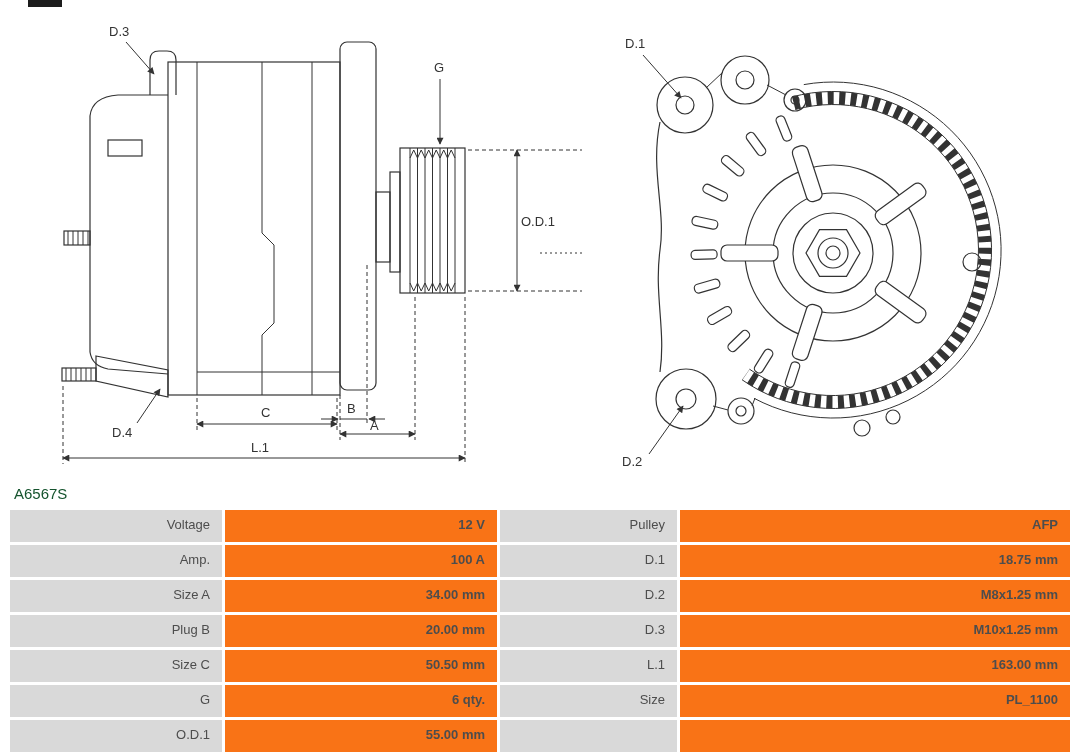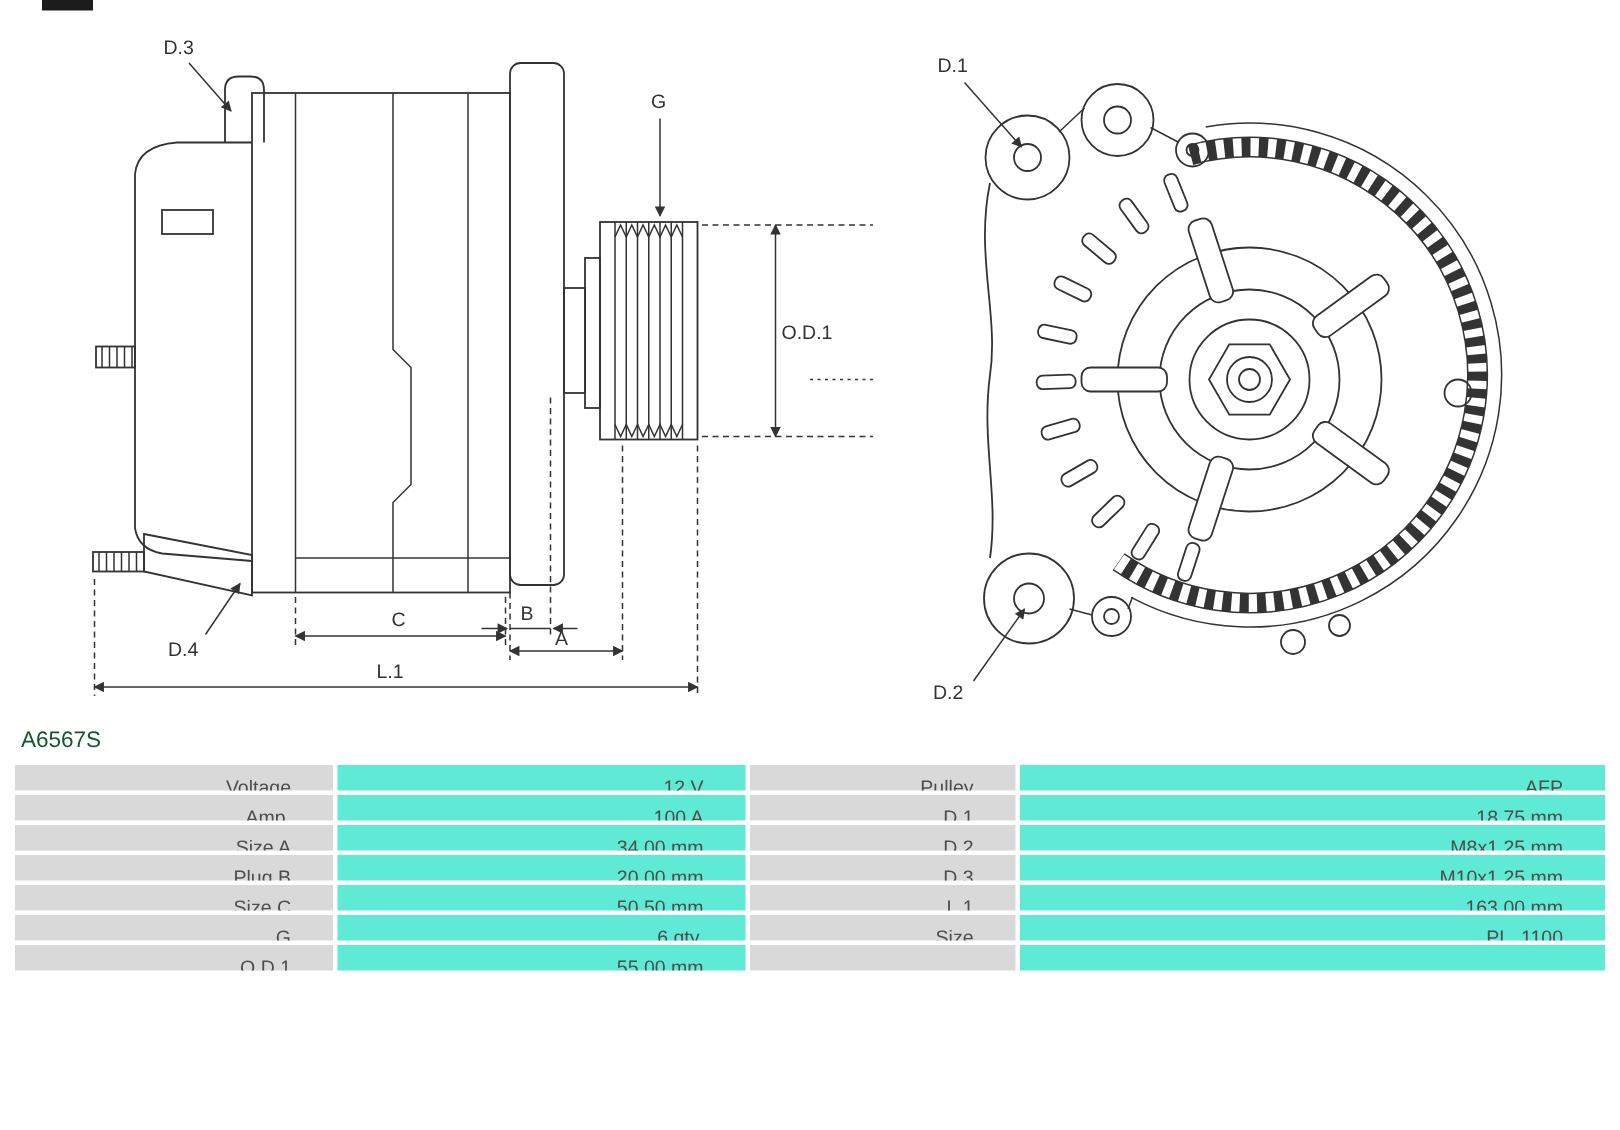--- a/index.html
+++ b/index.html
@@ -13,24 +13,24 @@
   svg text { font-family:"Liberation Sans", sans-serif; font-size:13px; fill:#333333; }
   .ln   { stroke:#333333; fill:none; stroke-width:1.2; }
   .thin { stroke:#333333; fill:none; stroke-width:1; }
   .dash { stroke:#333333; fill:none; stroke-width:1; stroke-dasharray:4 3; }
   .dot  { stroke:#333333; fill:none; stroke-width:1; stroke-dasharray:2 3; }
   .teeth{ stroke:#333333; fill:none; stroke-width:13; stroke-dasharray:6 5.5; }
   .wfill{ fill:#ffffff; stroke:#333333; stroke-width:1.2; }
   .part-number { margin:7px 0 8px 14px; font-size:15px; font-weight:400; color:#14532d; cursor:pointer; }
   .spec-table { margin:0 10px; display:grid; grid-template-columns:212px 272px 177px 1fr;
                 gap:3px; background:#ffffff; }
-  .cell { height:17px; line-height:30px; font-size:13px; color:#4d4d4d;
-          text-align:right; padding-right:28px; overflow:hidden; }
+  .cell { height:32px; line-height:30px; font-size:13px; color:#4d4d4d;
+          text-align:right; padding-right:12px; overflow:hidden; }
   .cell-label { background:#d9d9d9; }
-  .cell-value { background:#5eead4; }
+  .cell-value { background:#f97316;font-weight:bold; }
 </style>
 </head>
 <body>
 
 <div class="logo-fragment"></div>
 
 <div class="drawings">
 
   <svg id="side-svg" width="600" height="478" viewBox="0 0 600 478">
     <defs>

